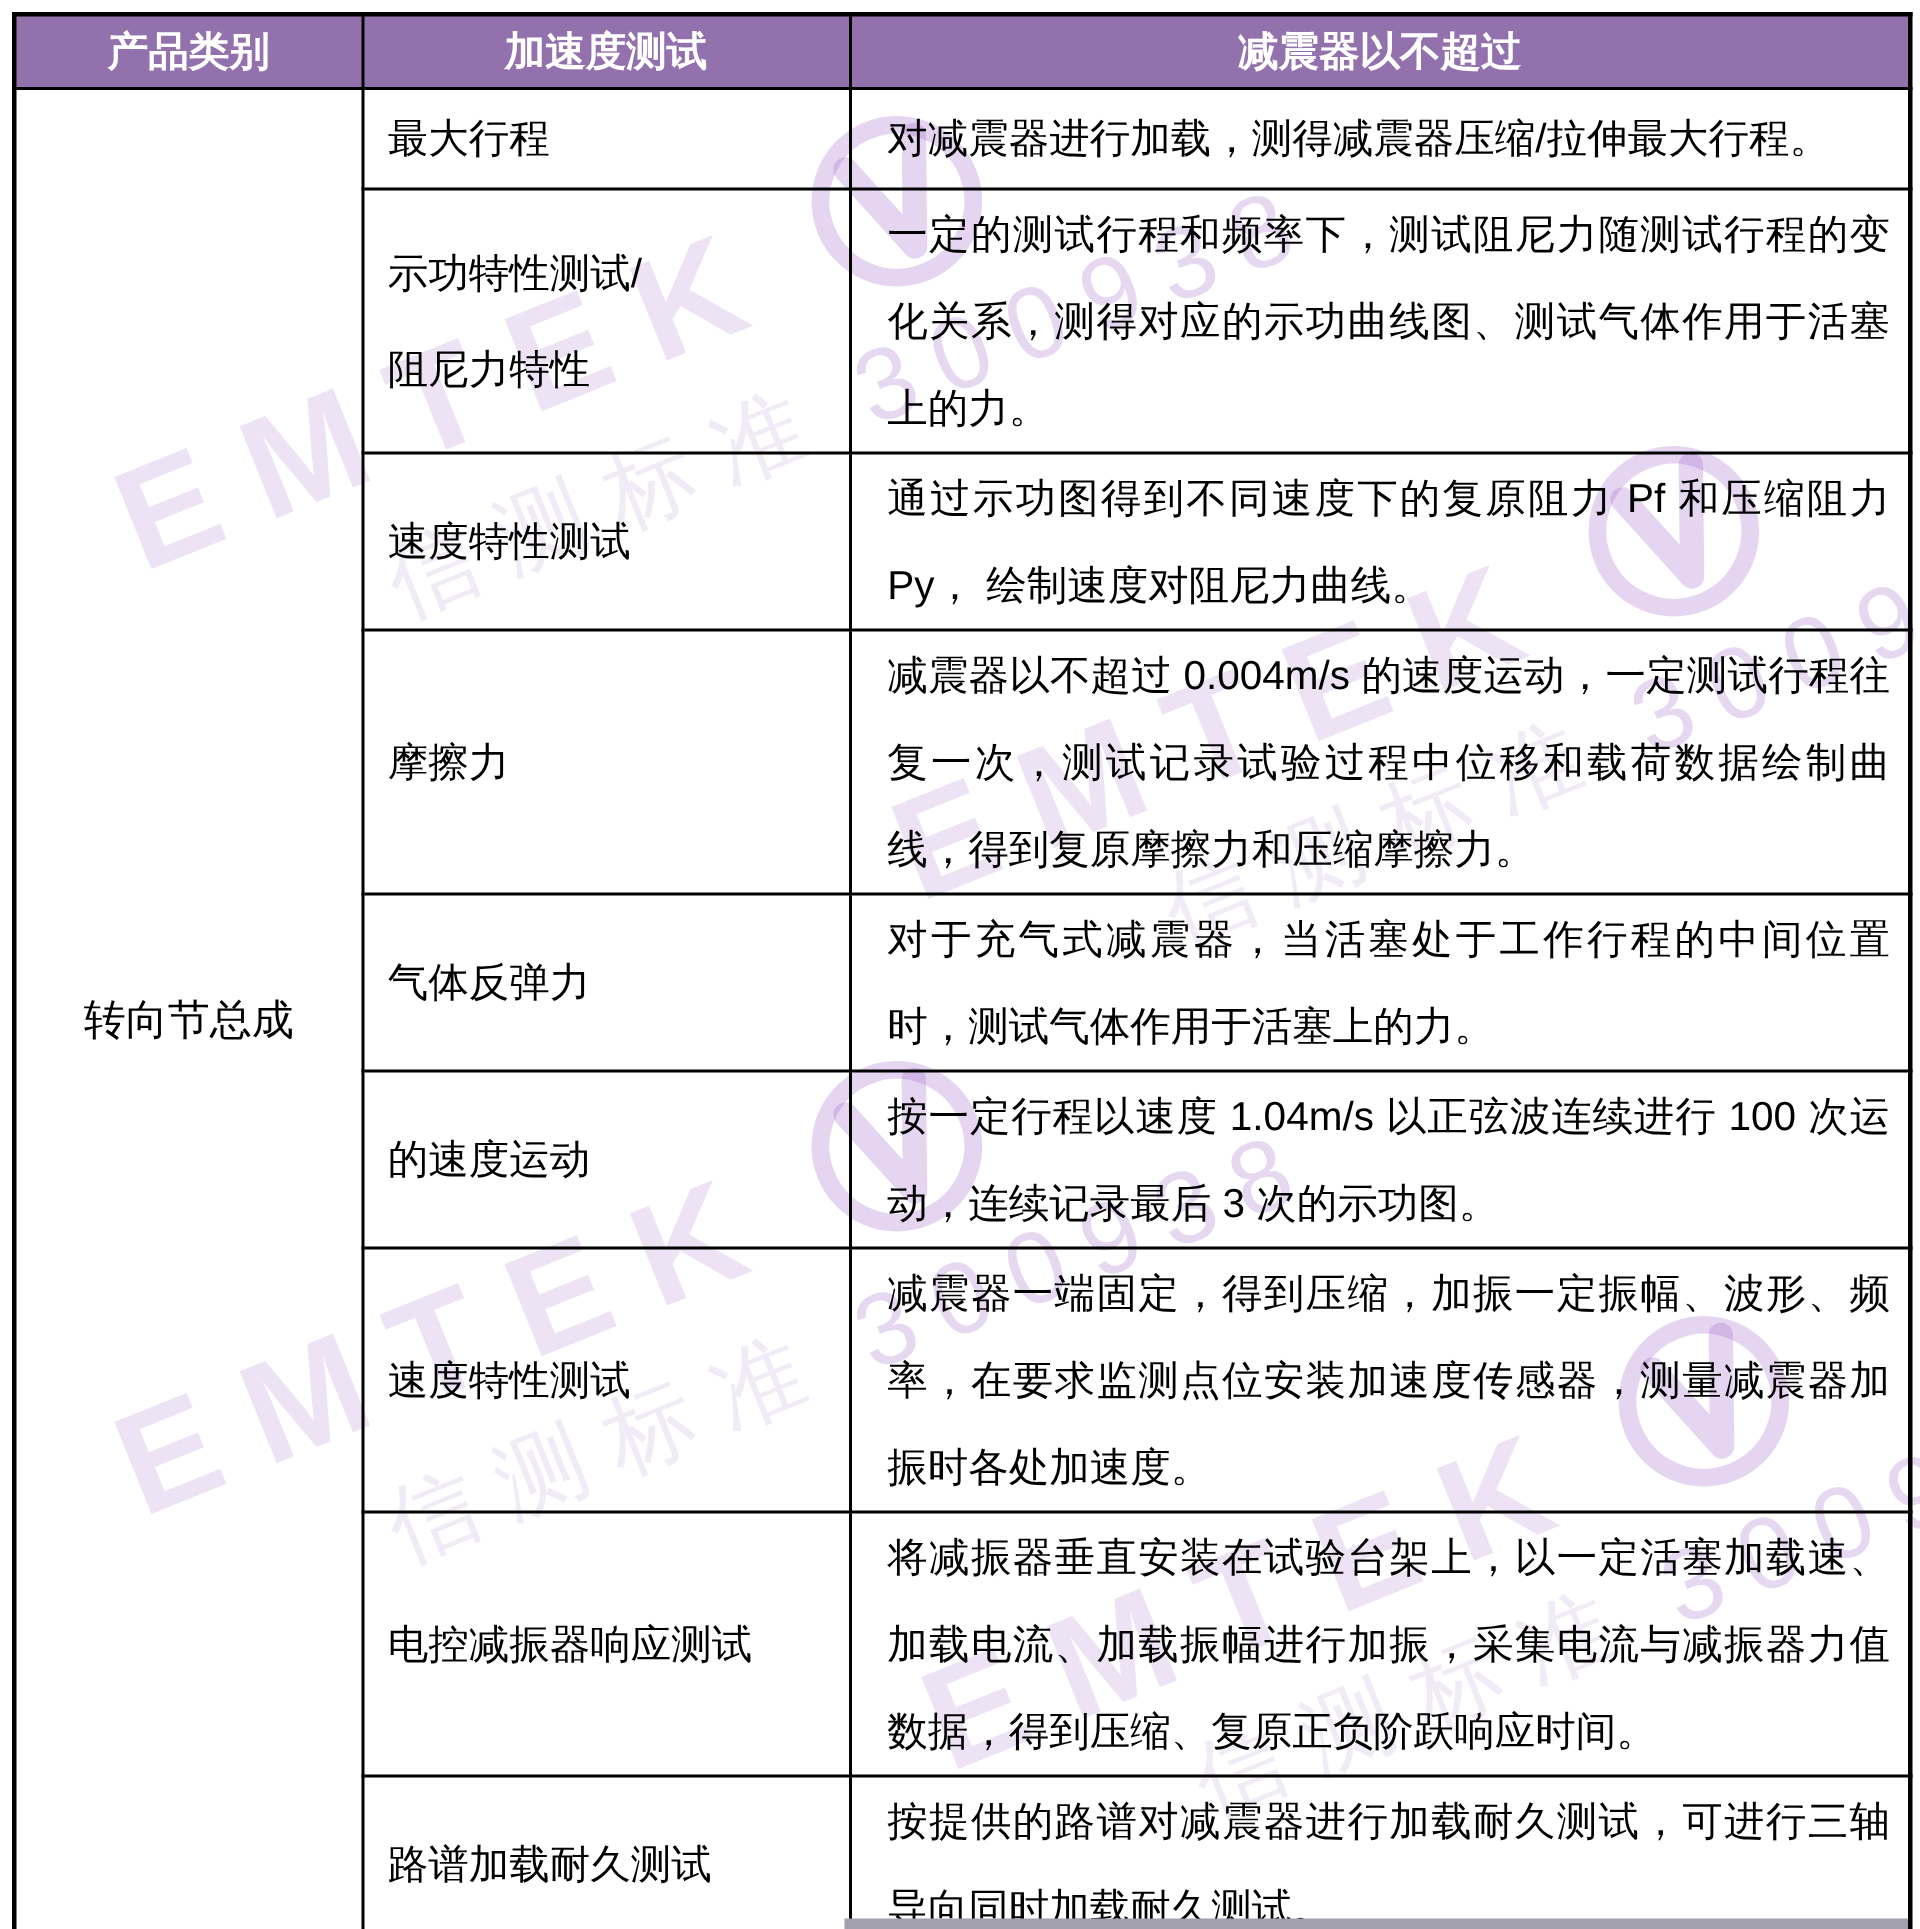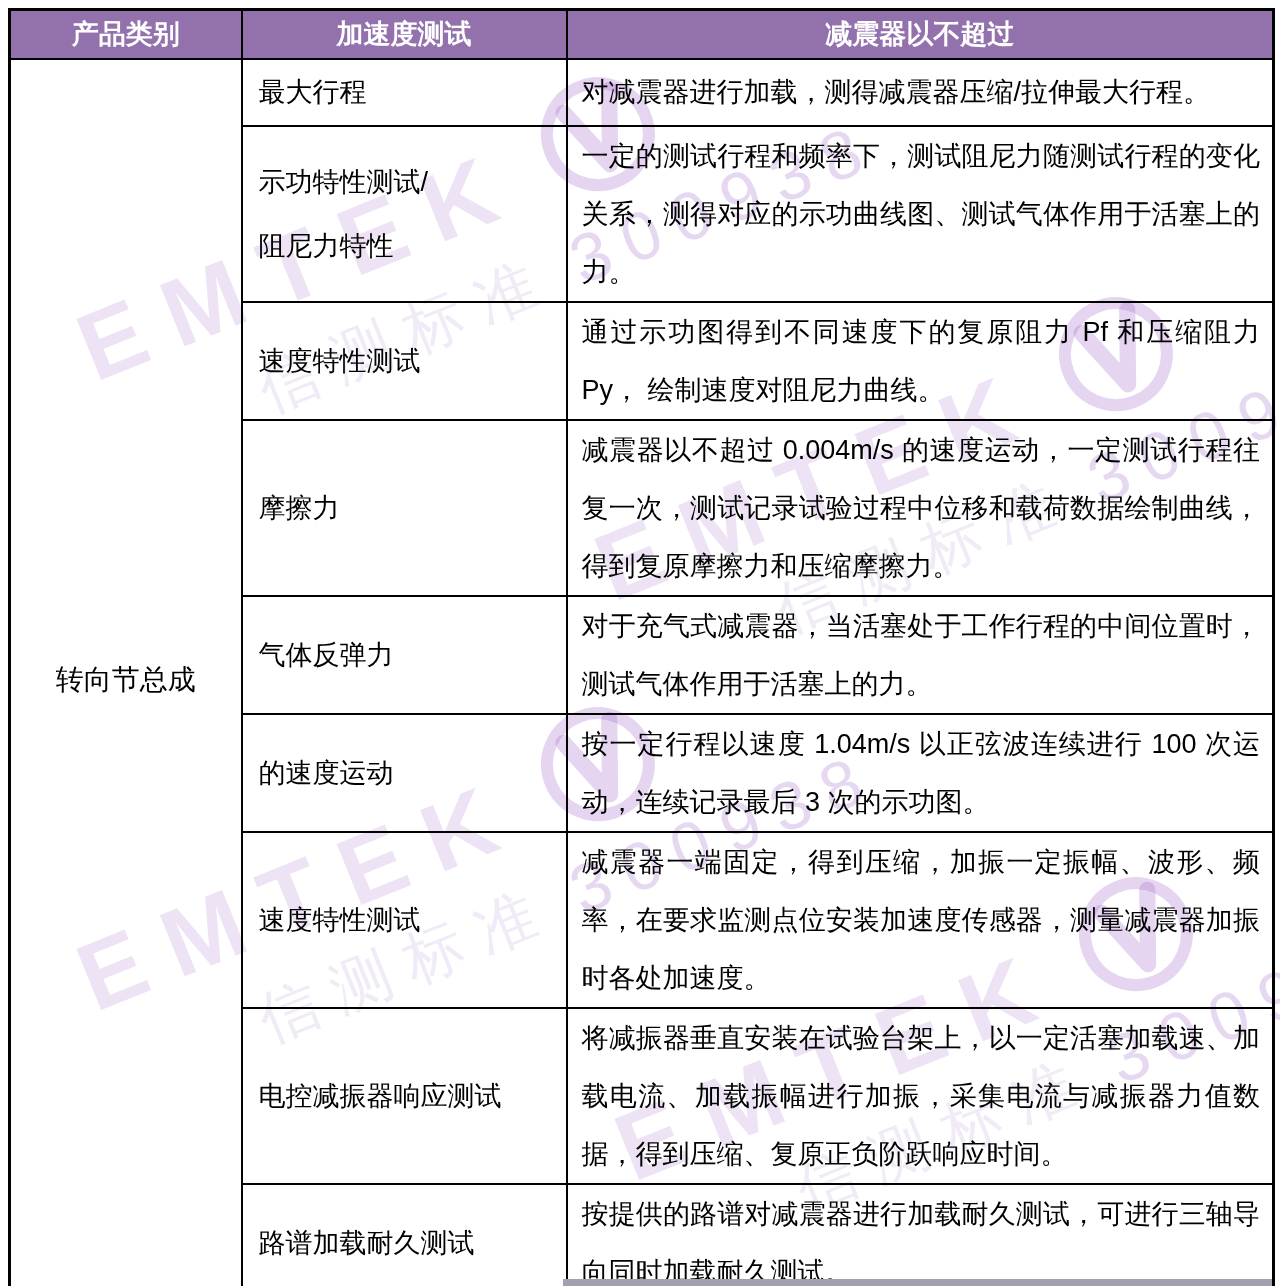--- a/index.html
+++ b/index.html
@@ -52,21 +52,21 @@
   }
   td.item{
     font-size:27px;color:#000;
     padding:0 10px 0 16px;
     line-height:64px;
     white-space:pre-line;
     background:transparent;
   }
   td.cond{
     font-size:27px;color:#000;
-    padding:0 12px 0 14px;
+    padding:0 12px 0 24px;
     line-height:58px;
     text-align:justify;
     text-justify:inter-ideograph;
     background:transparent;
   }
   tr.h1{height:67px;}  tr.h2{height:142px;} tr.h3{height:108px;}
   tr.h4{height:175px;} tr.h5{height:115px;} tr.h6{height:115px;}
   tr.h7{height:175px;} tr.h8{height:175px;} tr.h9{height:113px;}
 
   

